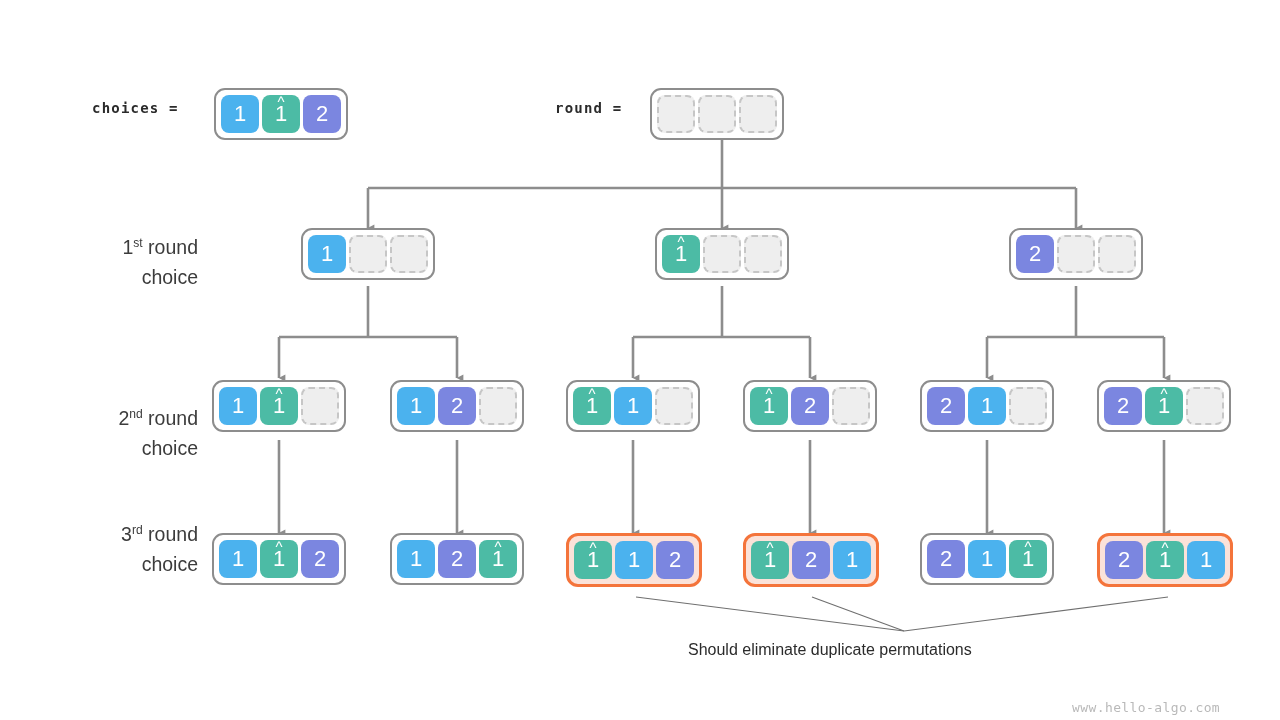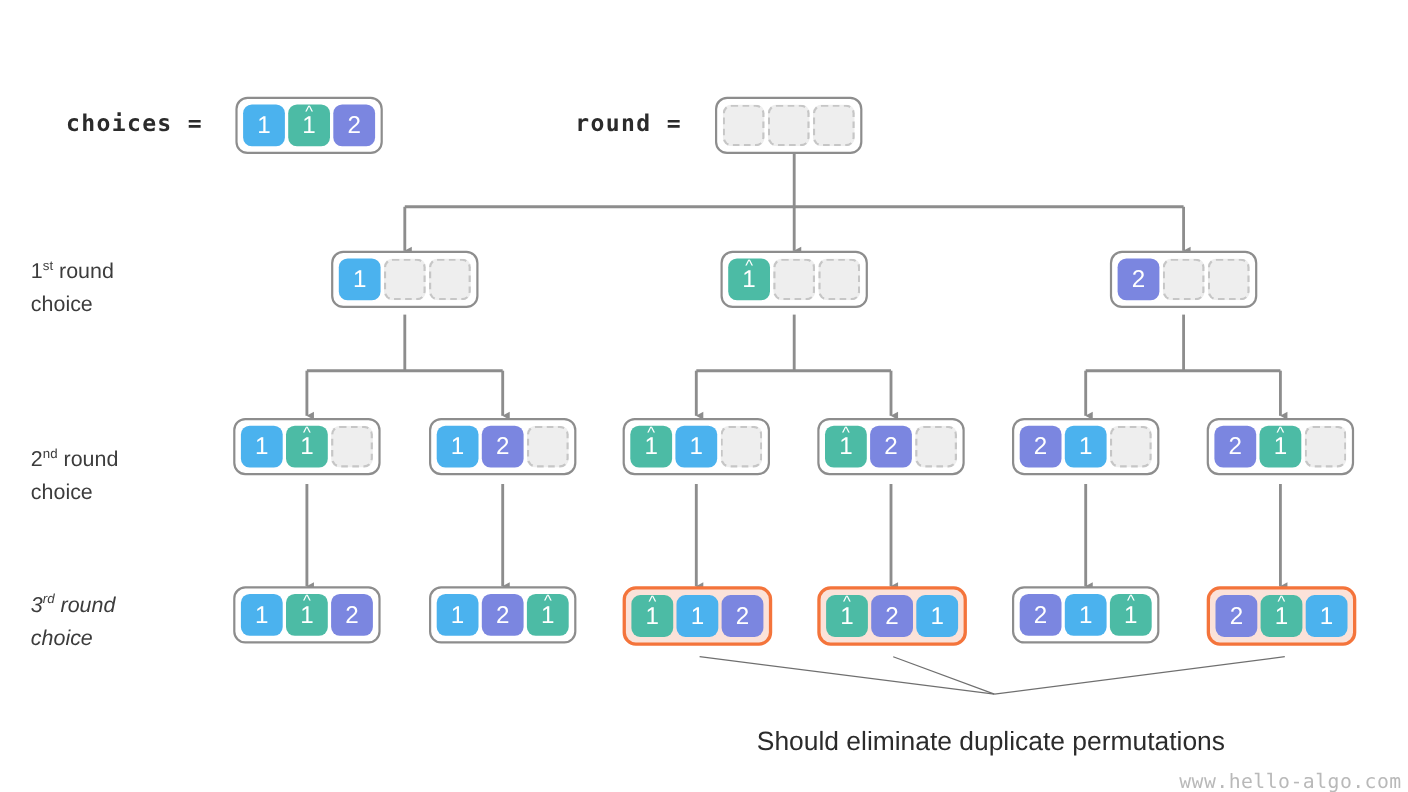--- a/index.html
+++ b/index.html
@@ -25,31 +25,32 @@
     left: 0; top: 0;
     width: 1280px; height: 720px;
     pointer-events: none;
   }
 
   
   .mono-label {
     position: absolute;
     font-family: "DejaVu Sans Mono", "Liberation Mono", monospace;
     font-weight: 700;
-    font-size: 21px;
+    font-size: 14px;
     letter-spacing: 1.2px;
     color: #2b2b2b;
     white-space: nowrap;
+    margin-left: 32px;
   }
 
   
   .round-label {
     position: absolute;
     width: 170px;
-    text-align: left;
+    text-align: right;
     font-size: 19.5px;
     color: #3c3c3c;
     line-height: 1.52;
     white-space: nowrap;
   }
   .round-label sup {
     font-size: 0.62em;
     vertical-align: super;
     line-height: 0;
   }
@@ -108,29 +109,28 @@
     left: 50%;
     top: -9px;
     transform: translateX(-50%);
     font-size: 15px;
     line-height: 1;
   }
 
   
   .caption {
     position: absolute;
-    font-size: 24px;
+    font-size: 16px;
     color: #2b2b2b;
     white-space: nowrap;
-    margin-top: 20px;
   }
   .watermark {
     position: absolute;
     font-family: "DejaVu Sans Mono", "Liberation Mono", monospace;
-    font-size: 18px;
+    font-size: 13px;
     color: #b9b9b9;
     letter-spacing: 0.4px;
     white-space: nowrap;
     text-align: right;
   }
 </style>
 </head>
 <body>
 
 <div id="stage">
@@ -200,21 +200,21 @@
     </div>
 
   <div class="round-label" style="left:28px; top:233px;">
     <span>1</span><sup>st</sup><span> round</span><br>
     <span>choice</span>
   </div>
   <div class="round-label" style="left:28px; top:404px;">
     <span>2</span><sup>nd</sup><span> round</span><br>
     <span>choice</span>
   </div>
-  <div class="round-label" style="left:28px; top:536px;font-style:italic;">
+  <div class="round-label" style="left:28px; top:520px;">
     <span>3</span><sup>rd</sup><span> round</span><br>
     <span>choice</span>
   </div>
 
   <div id="tree-nodes">
       <div class="arr" style="top: 228px; left: 301px;">
         <div class="cell blue">
           <span>1</span>
         </div>
         <div class="cell empty"></div>

